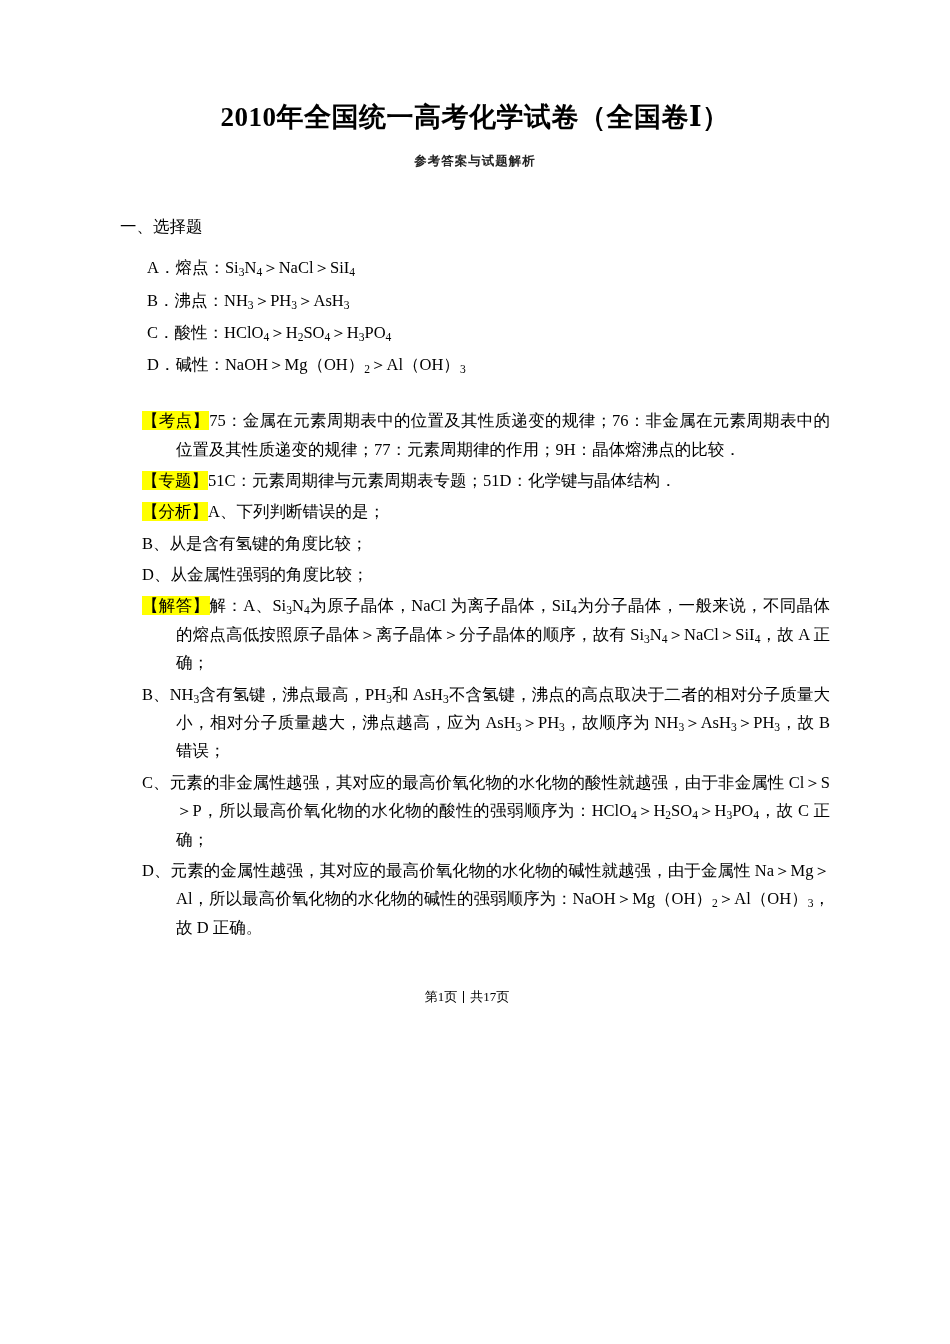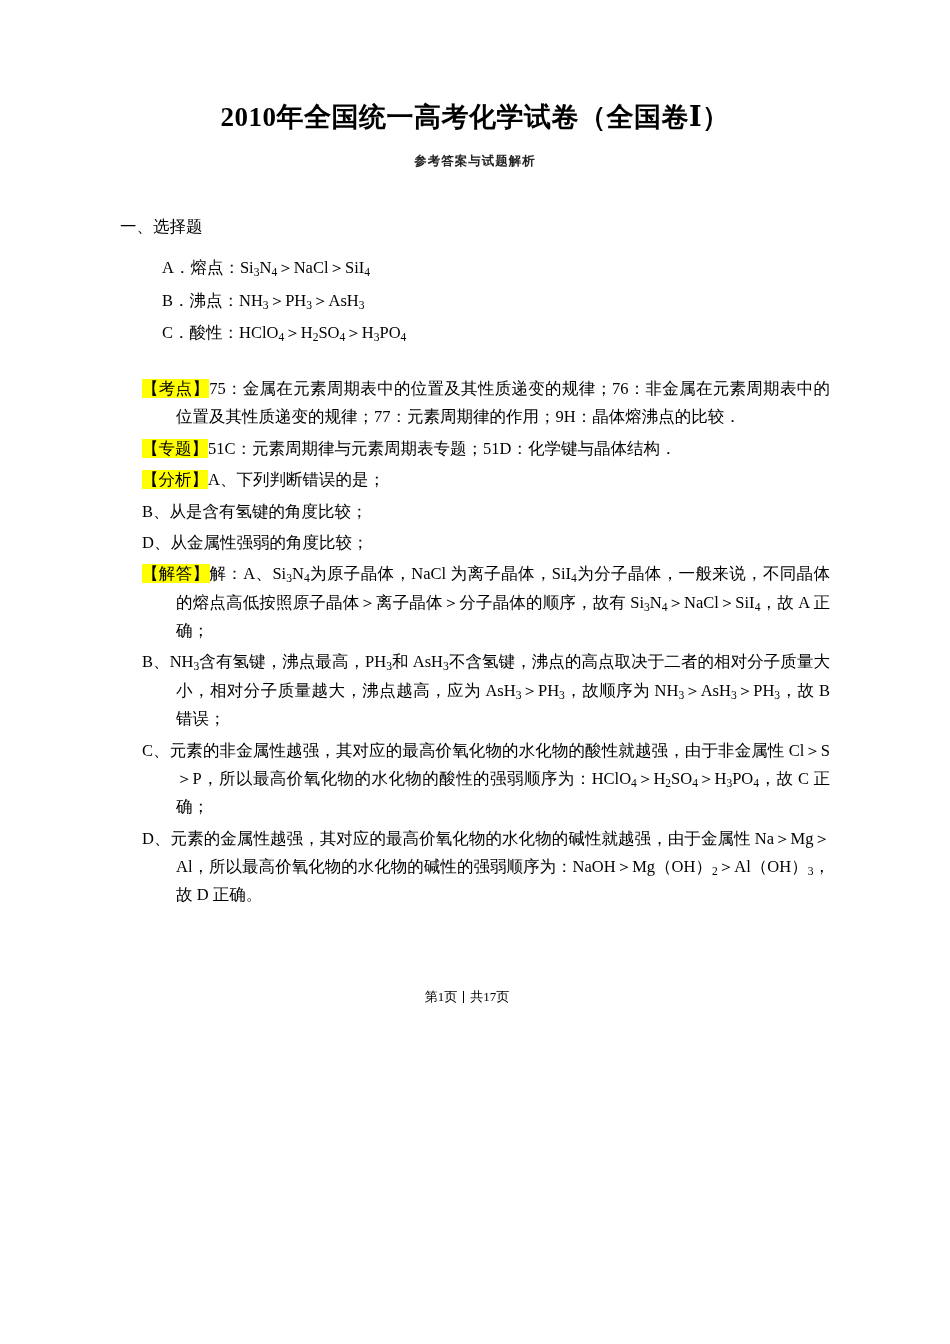--- a/index.html
+++ b/index.html
@@ -49,21 +49,21 @@
     margin: 0 0 6px 0;
   }
   .options {
     margin: 0 0 0 0;
     padding: 0;
     list-style: none;
   }
   .option {
     font-size: 16.5px;
     line-height: 1.95;
-    margin-left: 42px;
+    margin-left: 27px;
   }
   .opt-letter {
     display: inline-block;
     min-width: 22px;
   }
   .gap {
     height: 26px;
   }
   .ana-block {
     margin: 0 0 3px 0;
@@ -121,20 +121,23 @@
   <ul class="options">
     <li class="option">
       <span class="opt-letter">A．</span><span>熔点：Si<sub>3</sub>N<sub>4</sub>＞NaCl＞SiI<sub>4</sub></span>
     </li>
     <li class="option">
       <span class="opt-letter">B．</span><span>沸点：NH<sub>3</sub>＞PH<sub>3</sub>＞AsH<sub>3</sub></span>
     </li>
     <li class="option">
       <span class="opt-letter">C．</span><span>酸性：HClO<sub>4</sub>＞H<sub>2</sub>SO<sub>4</sub>＞H<sub>3</sub>PO<sub>4</sub></span>
     </li>
+    <li class="option">
+      <span class="opt-letter">D．</span><span>碱性：NaOH＞Mg（OH）<sub>2</sub>＞Al（OH）<sub>3</sub></span>
+    </li>
   </ul>
 
   <div class="gap"></div>
 
   <div class="ana-block hang">
     <span class="tag tag-hl">【考点】</span><span>75：金属在元素周期表中的位置及其性质递变的规律；76：非金属在元素周期表中的位置及其性质递变的规律；77：元素周期律的作用；9H：晶体熔沸点的比较．</span>
   </div>
 
   <div class="ana-block hang">
     <span class="tag tag-hl">【专题】</span><span>51C：元素周期律与元素周期表专题；51D：化学键与晶体结构．</span>

